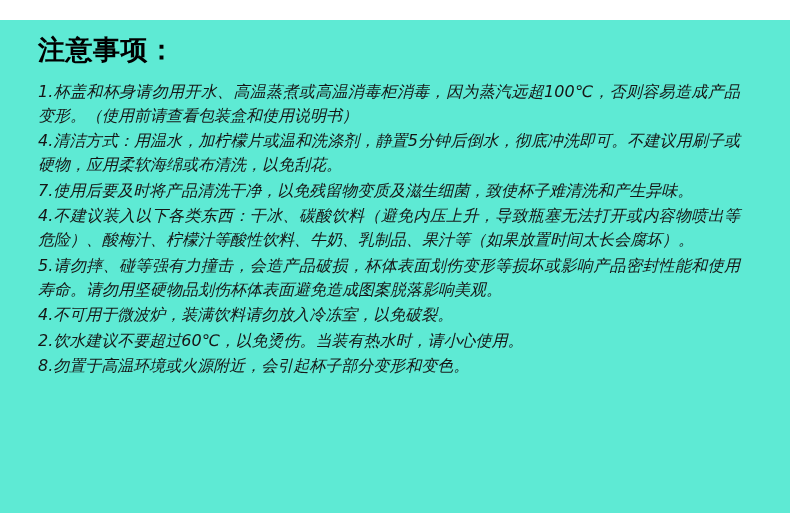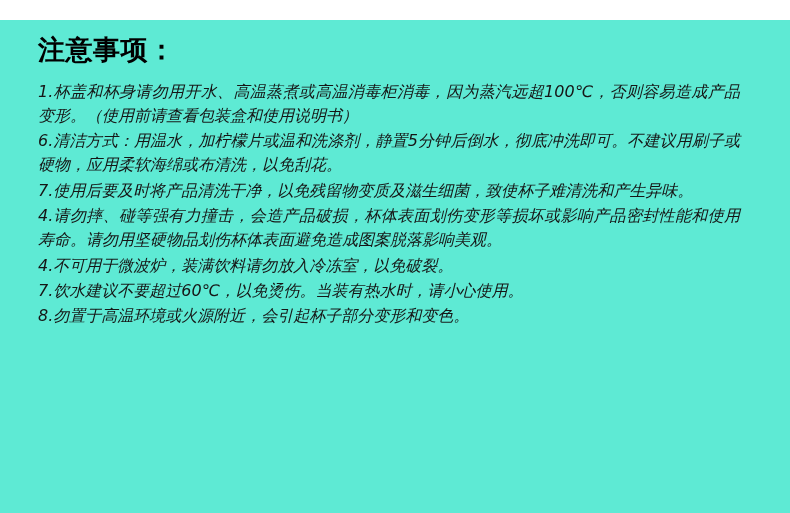--- a/index.html
+++ b/index.html
@@ -48,21 +48,22 @@
     font-style: italic;
   }
 </style>
 </head>
 <body>
 
 <div class="page">
   <h1 class="doc-title">注意事项：</h1>
   <ul class="notes-list">
     <li class="note-item">1.杯盖和杯身请勿用开水、高温蒸煮或高温消毒柜消毒，因为蒸汽远超100℃，否则容易造成产品变形。（使用前请查看包装盒和使用说明书）</li>
-    <li class="note-item">6.清洁方式：用温水，加柠檬片或温和洗涤剂，静置5分钟后倒水，彻底冲洗即可。不建议用刷子或硬物，应用柔软海绵或布清洗，以免刮花。</li>
+    <li class="note-item">4.清洁方式：用温水，加柠檬片或温和洗涤剂，静置5分钟后倒水，彻底冲洗即可。不建议用刷子或硬物，应用柔软海绵或布清洗，以免刮花。</li>
     <li class="note-item">7.使用后要及时将产品清洗干净，以免残留物变质及滋生细菌，致使杯子难清洗和产生异味。</li>
-    <li class="note-item">4.请勿摔、碰等强有力撞击，会造产品破损，杯体表面划伤变形等损坏或影响产品密封性能和使用寿命。请勿用坚硬物品划伤杯体表面避免造成图案脱落影响美观。</li>
+    <li class="note-item">4.不建议装入以下各类东西：干冰、碳酸饮料（避免内压上升，导致瓶塞无法打开或内容物喷出等危险）、酸梅汁、柠檬汁等酸性饮料、牛奶、乳制品、果汁等（如果放置时间太长会腐坏）。</li>
+    <li class="note-item">5.请勿摔、碰等强有力撞击，会造产品破损，杯体表面划伤变形等损坏或影响产品密封性能和使用寿命。请勿用坚硬物品划伤杯体表面避免造成图案脱落影响美观。</li>
     <li class="note-item">4.不可用于微波炉，装满饮料请勿放入冷冻室，以免破裂。</li>
-    <li class="note-item">7.饮水建议不要超过60℃，以免烫伤。当装有热水时，请小心使用。</li>
+    <li class="note-item">2.饮水建议不要超过60℃，以免烫伤。当装有热水时，请小心使用。</li>
     <li class="note-item">8.勿置于高温环境或火源附近，会引起杯子部分变形和变色。</li>
 
   </ul>
 </div>
 
 </body></html>

